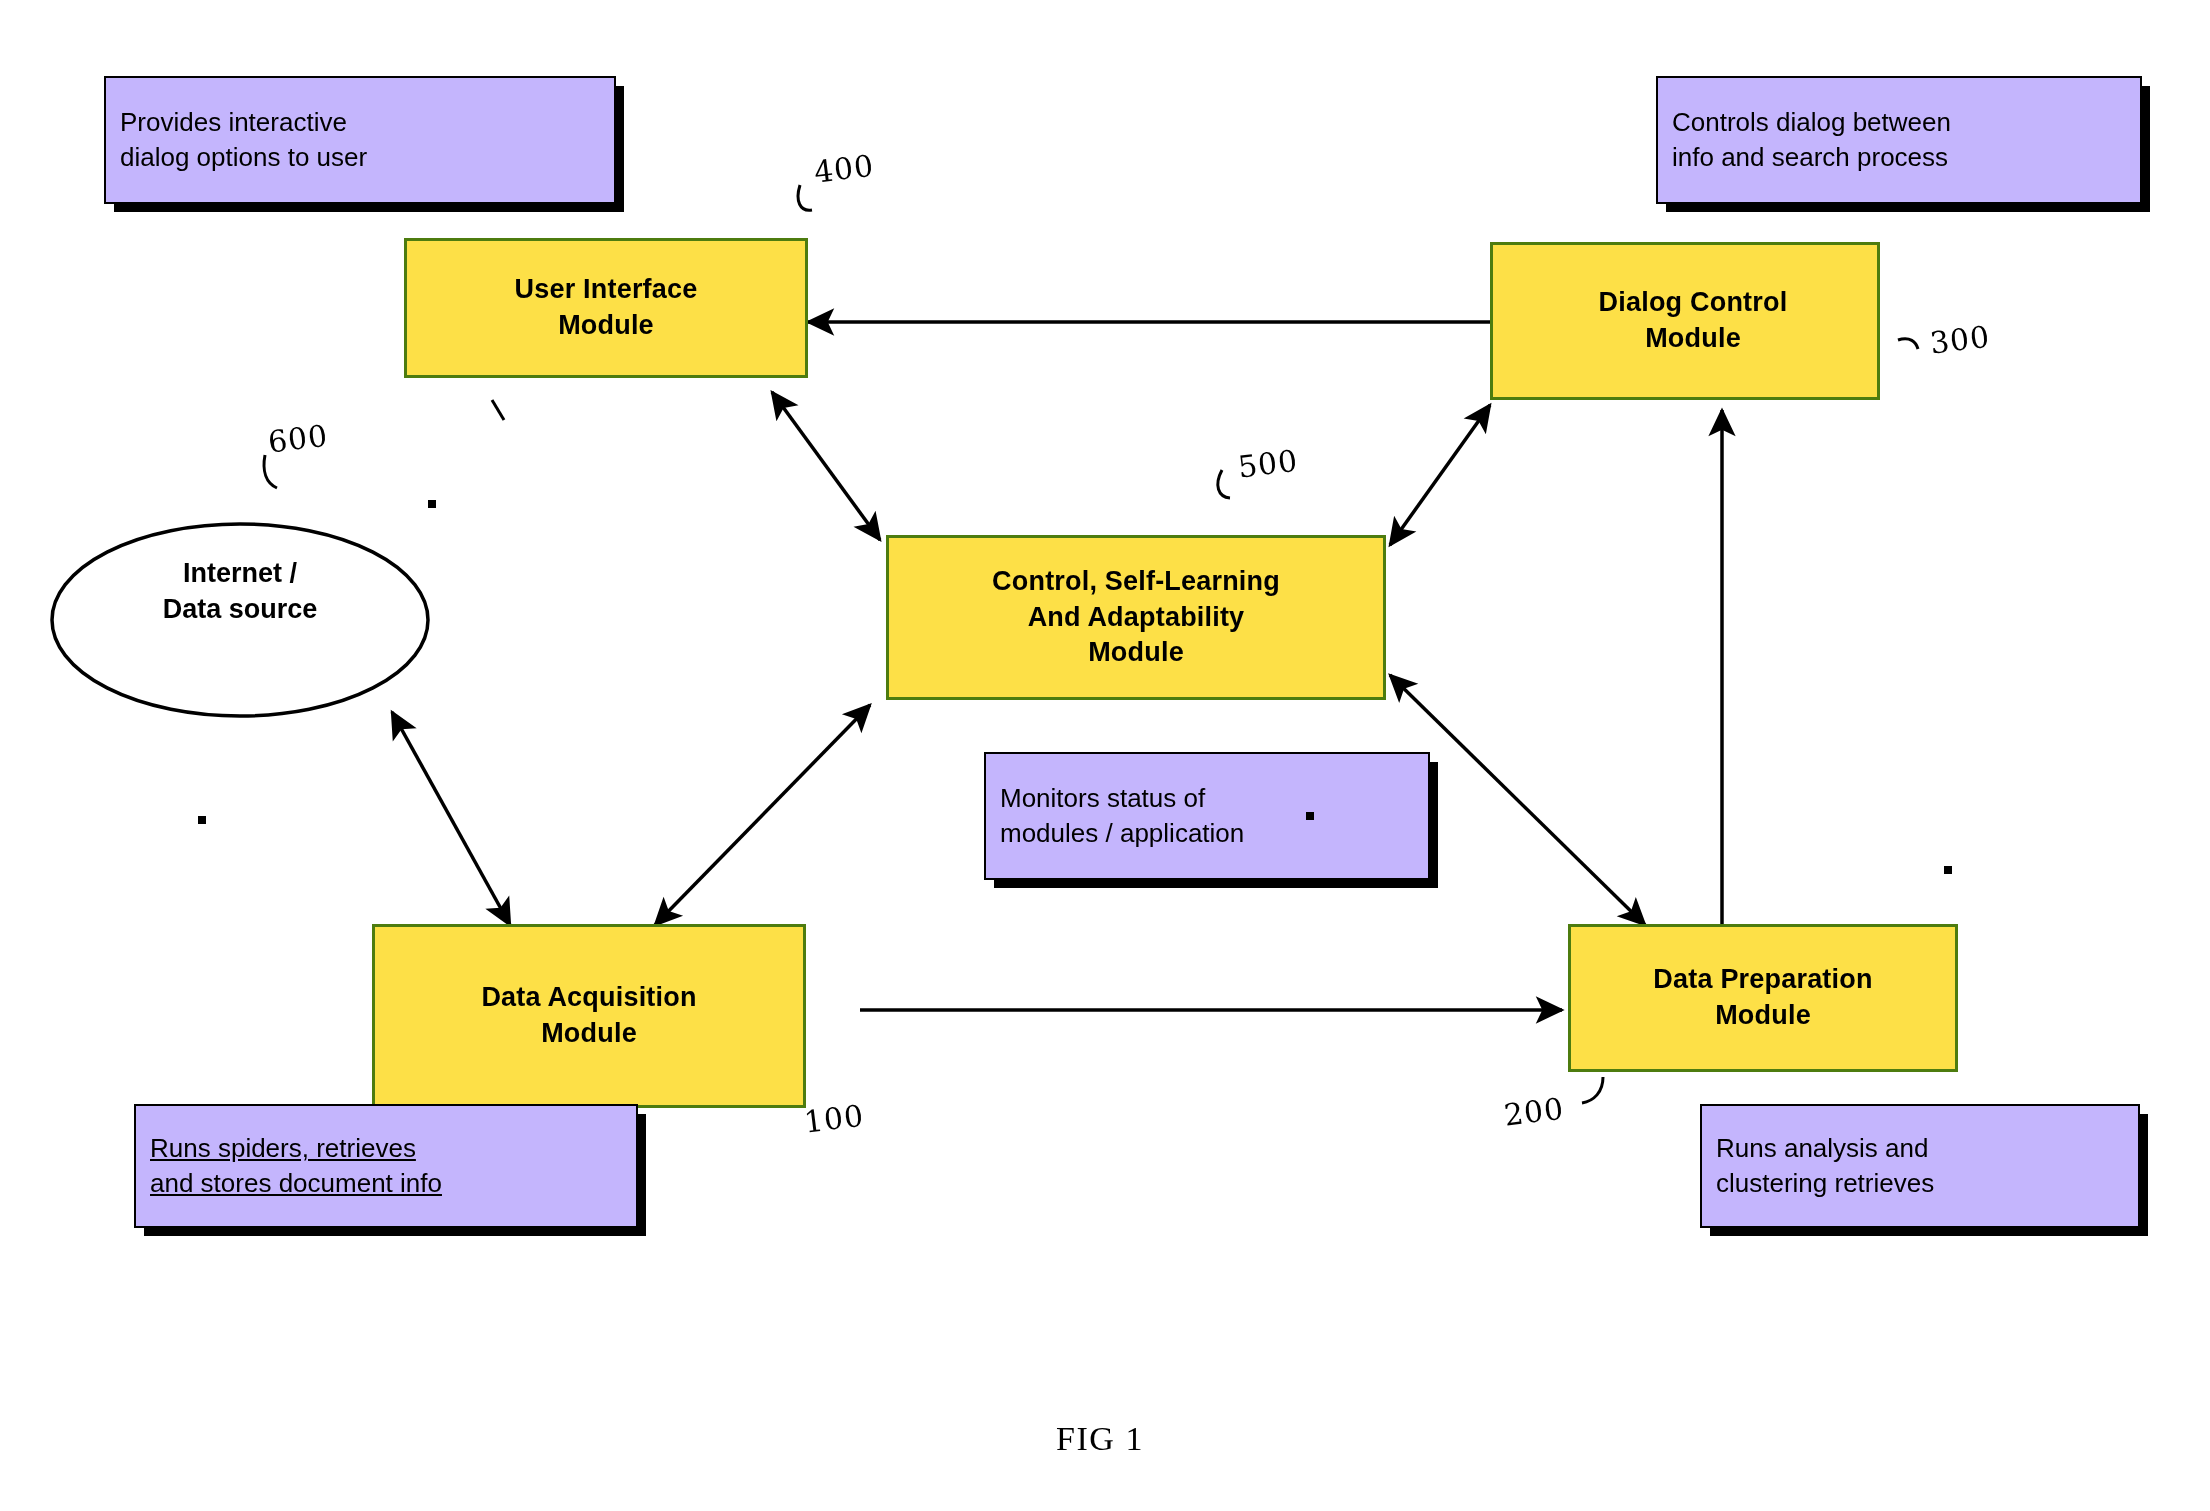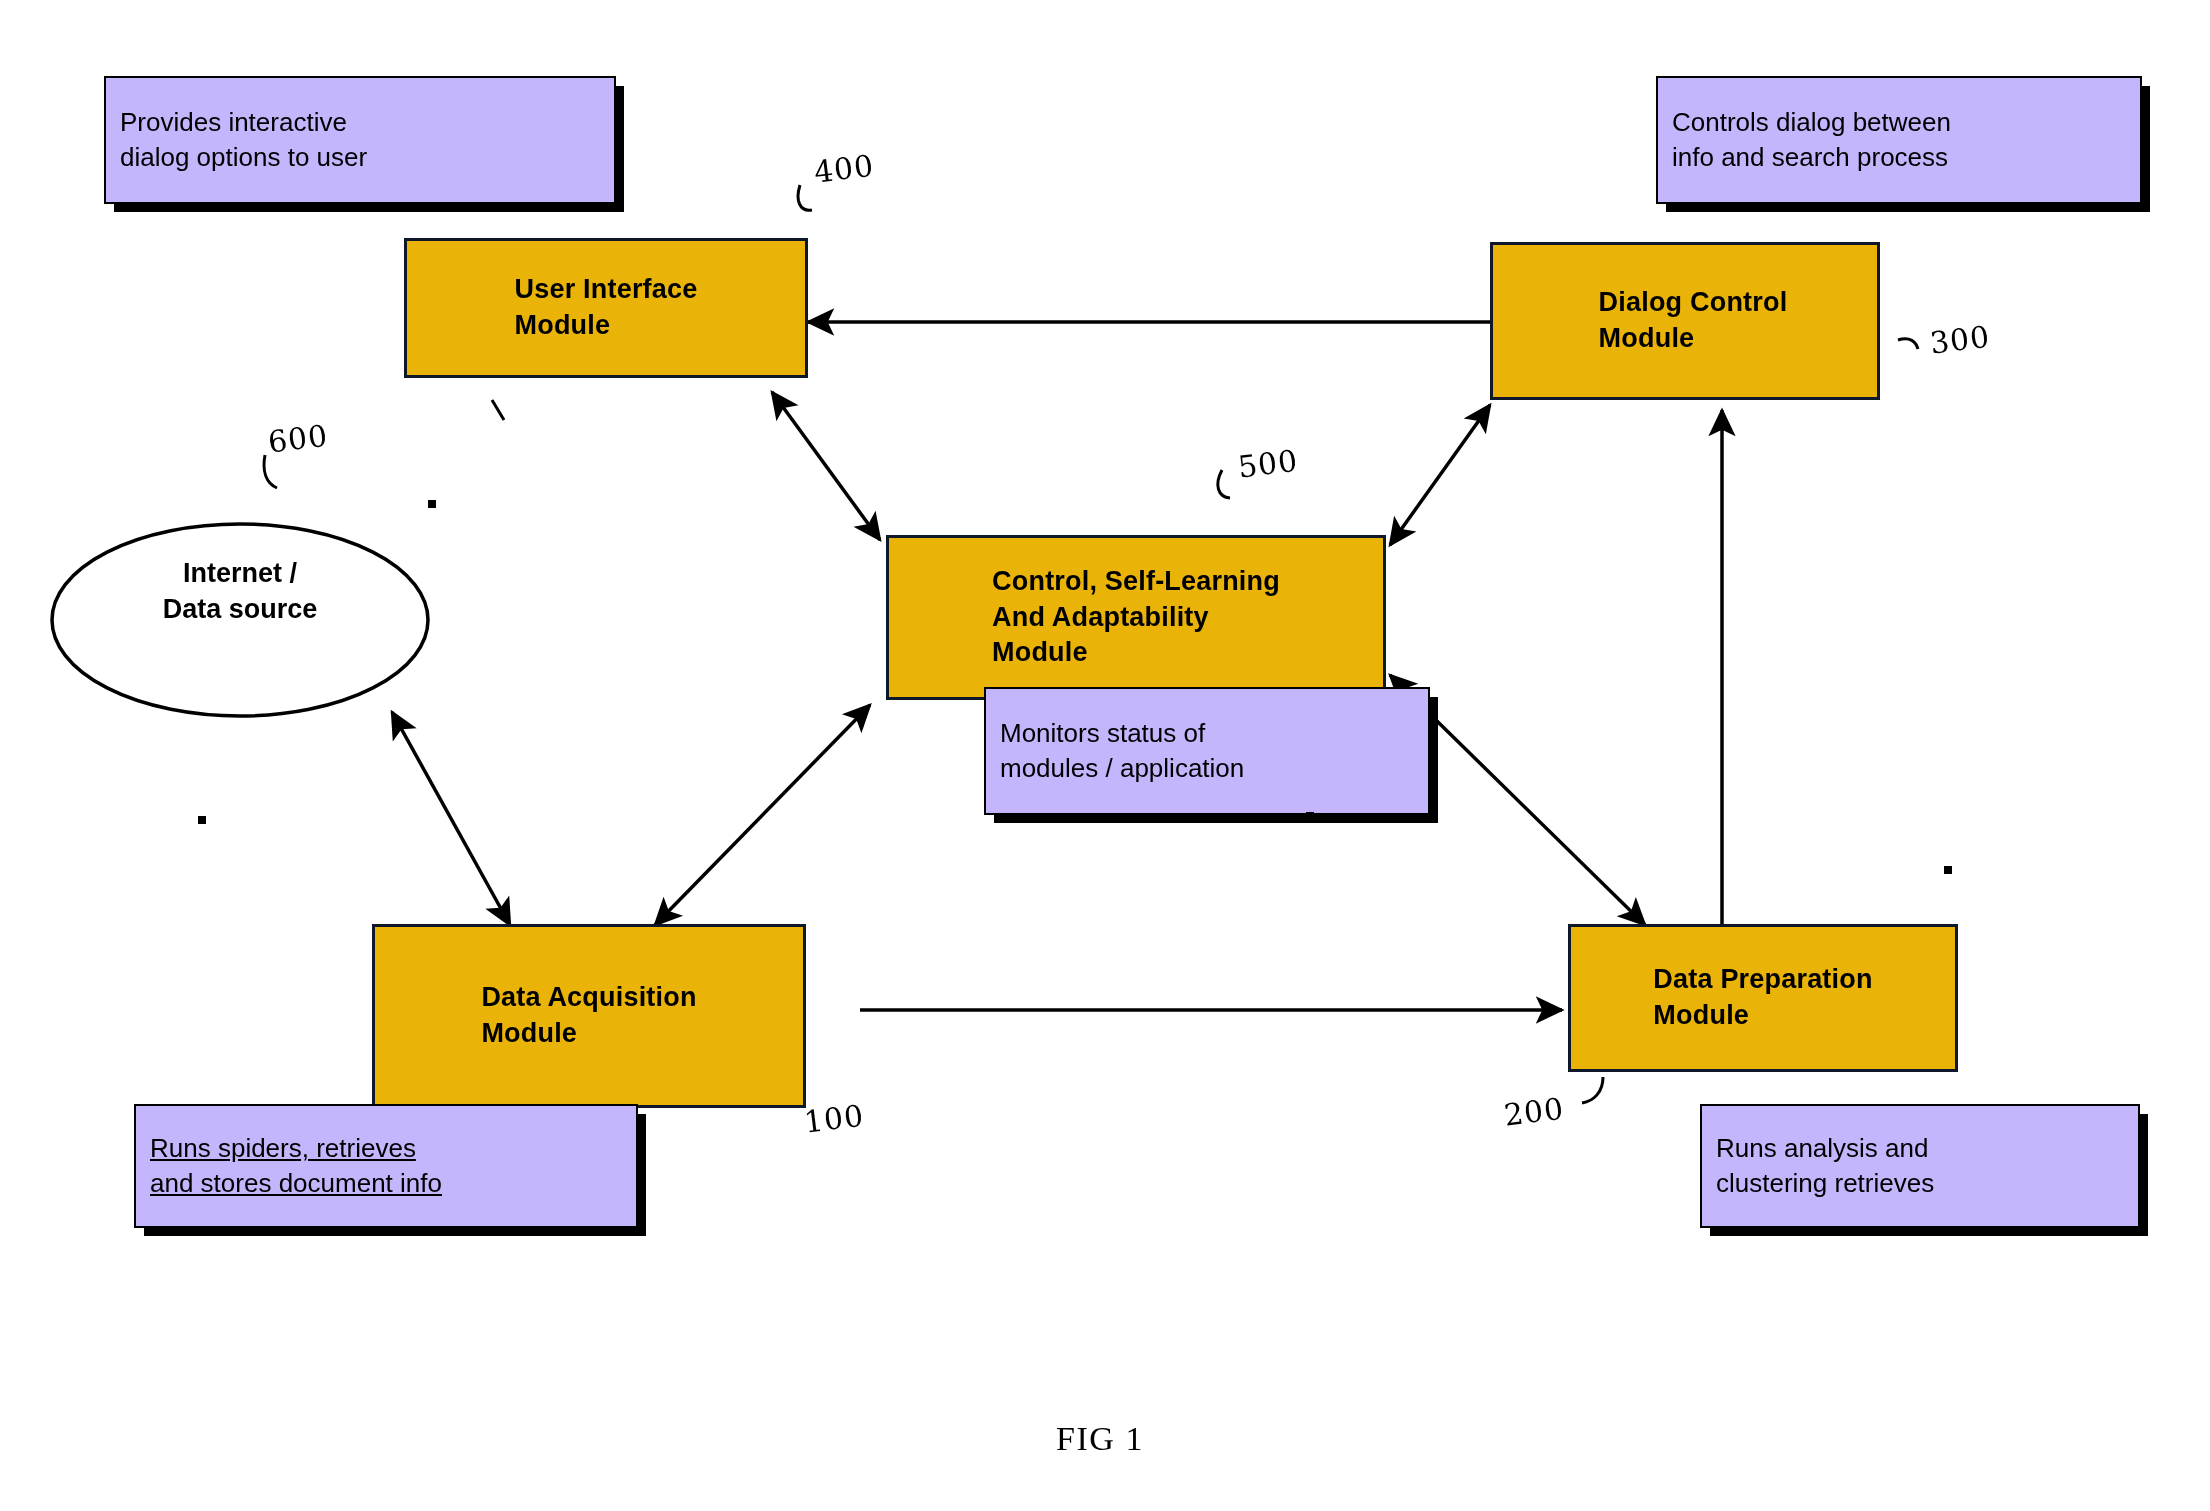--- a/index.html
+++ b/index.html
@@ -20,26 +20,27 @@
     left: 0;
     top: 0;
     width: 2210px;
     height: 1511px;
     pointer-events: none;
   }
 
   
   .mbox {
     position: absolute;
-    border: 3px solid #0f172a;
-    background: #eab308;
+    border: 3px solid #4d7c0f;
+    background: #fde047;
     box-sizing: border-box;
     display: flex;
     align-items: center;
     justify-content: center;
+    text-align: center;
     font-weight: bold;
     font-size: 27px;
     line-height: 1.32;
     color: #000;
     letter-spacing: 0.2px;
   }
   .mbox .inner { padding: 0 8px; white-space: pre-line; }
 
   
   .nbox {
@@ -164,21 +165,21 @@
   <div class="nbox" style="left:104px; top:76px; width:512px; height:128px;">
     <span class="inner">Provides interactive
 dialog options to user</span>
   </div>
 
   <div class="nbox" style="left:1656px; top:76px; width:486px; height:128px;">
     <span class="inner">Controls dialog between
 info and search process</span>
   </div>
 
-  <div class="nbox" style="left:984px; top:687px; width:446px; height:128px;">
+  <div class="nbox" style="left:984px; top:752px; width:446px; height:128px;">
     <span class="inner">Monitors status of
 modules / application</span>
   </div>
 
   <div class="nbox" style="left:134px; top:1104px; width:504px; height:124px;text-decoration:underline;">
     <span class="inner">Runs spiders, retrieves
 and stores document info</span>
   </div>
 
   <div class="nbox" style="left:1700px; top:1104px; width:440px; height:124px;">

